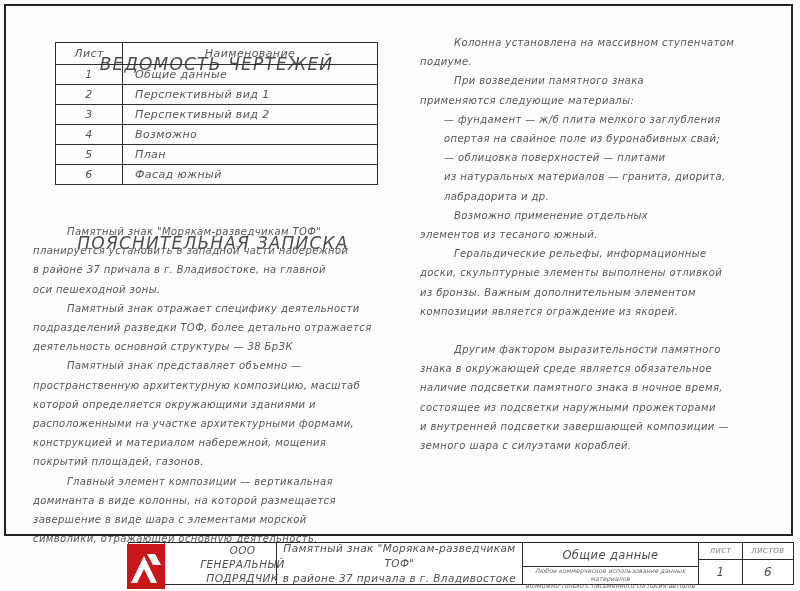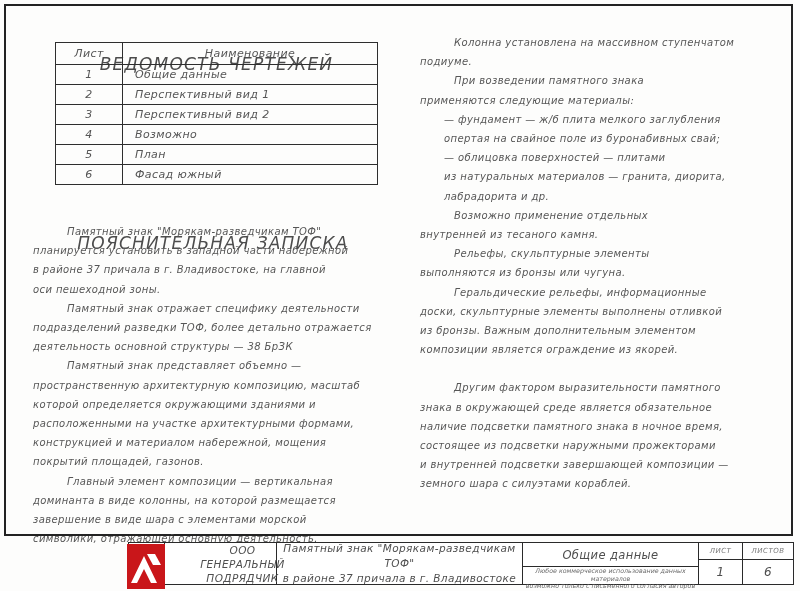--- a/index.html
+++ b/index.html
@@ -130,23 +130,21 @@
   <p>Колонна установлена на массивном ступенчатом
 подиуме.</p>
   <p>При возведении памятного знака
 применяются следующие материалы:</p>
   <p class="bullet">— фундамент — ж/б плита мелкого заглубления
 опертая на свайное поле из буронабивных свай;</p>
   <p class="bullet">— облицовка поверхностей — плитами
 из натуральных материалов — гранита, диорита,
 лабрадорита и др.</p>
   <p>Возможно применение отдельных
-внутренней из тесаного камня.</p>
-  <p>Рельефы, скульптурные элементы
-выполняются из бронзы или чугуна.</p>
+элементов из тесаного южный.</p>
   <p>Геральдические рельефы, информационные
 доски, скульптурные элементы выполнены отливкой
 из бронзы. Важным дополнительным элементом
 композиции является ограждение из якорей.</p>
   <p class="gap">Другим фактором выразительности памятного
 знака в окружающей среде является обязательное
 наличие подсветки памятного знака в ночное время,
 состоящее из подсветки наружными прожекторами
 и внутренней подсветки завершающей композиции —
 земного шара с силуэтами кораблей.</p>

